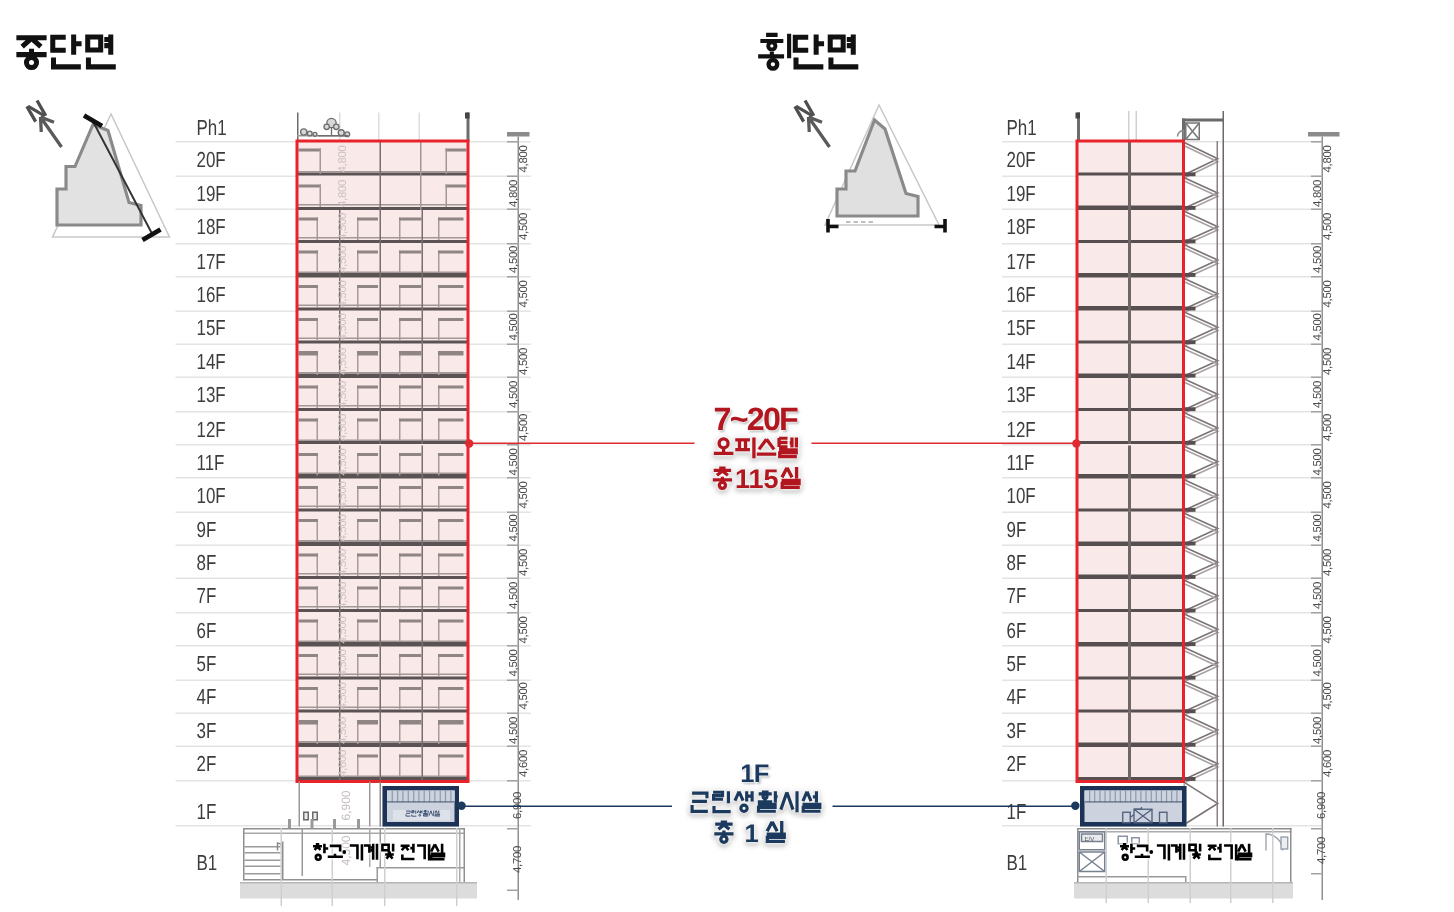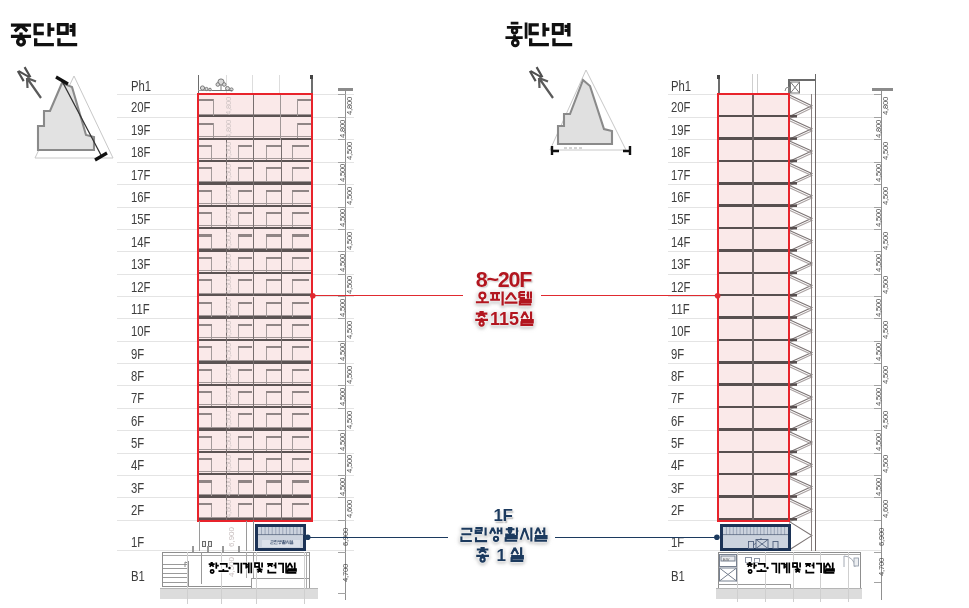--- a/index.html
+++ b/index.html
@@ -833,21 +833,21 @@
     <use href="#k_jeon" x="58.4" y="0" width="11.5" height="12.6" stroke-width="15"></use>
     <use href="#k_gi" x="68.2" y="0" width="11.5" height="12.6" stroke-width="15"></use>
     <use href="#k_sil" x="78.0" y="0" width="11.5" height="12.6" stroke-width="15"></use>
   </svg>
 <div style="left:313.0px;top:295.0px;width:150.0px;height:1.4px;background:#e02a30;"></div>
 <div style="left:541.0px;top:295.0px;width:175.8px;height:1.4px;background:#e02a30;"></div>
 <svg style="left:309px;top:291px" width="412" height="10">
     <circle cx="3.8" cy="4.7" r="2.8" fill="#e02a30"></circle>
     <circle cx="408.6" cy="4.7" r="2.8" fill="#e02a30"></circle>
   </svg>
-<div style="position:absolute;left:503.5px;top:280.0px;transform:translate(-50%,-50%);font-size:21.5px;color:#b2161f;font-weight:700;white-space:nowrap;letter-spacing:-1.2px;text-shadow:0 0 2px #fff,0 0 2px #fff,1px 1.5px 1.5px rgba(110,110,110,.55);">8~20F</div>
+<div style="position:absolute;left:503.5px;top:280.0px;transform:translate(-50%,-50%);font-size:21.5px;color:#b2161f;font-weight:700;white-space:nowrap;letter-spacing:-1.2px;text-shadow:0 0 2px #fff,0 0 2px #fff,1px 1.5px 1.5px rgba(110,110,110,.55);">7~20F</div>
 <svg style="left:475.0px;top:290.8px;color:#b2161f;filter:drop-shadow(0 0 1.5px #fff) drop-shadow(0 0 1.5px #fff) drop-shadow(0.5px 1px 1px rgba(120,120,120,.6));" width="600" height="21.4">
     <use href="#k_o" x="0.0" y="0" width="14.8" height="15.4" stroke-width="15"></use>
     <use href="#k_pi" x="14.3" y="0" width="14.8" height="15.4" stroke-width="15"></use>
     <use href="#k_seu" x="28.6" y="0" width="14.8" height="15.4" stroke-width="15"></use>
     <use href="#k_tel" x="42.9" y="0" width="14.8" height="15.4" stroke-width="15"></use>
   </svg>
 <svg style="left:474.0px;top:311.3px;color:#b2161f;filter:drop-shadow(0 0 1.5px #fff) drop-shadow(0 0 1.5px #fff) drop-shadow(0.5px 1px 1px rgba(120,120,120,.6));" width="600" height="22">
     <use href="#k_chong" x="0.0" y="0" width="15.2" height="16" stroke-width="14.5"></use>
     <text x="16.0" y="14.2" font-size="18" font-weight="bold" fill="#b2161f" font-family="Liberation Sans">115</text>
     <use href="#k_sil" x="45.5" y="0" width="15.2" height="16" stroke-width="14.5"></use>

